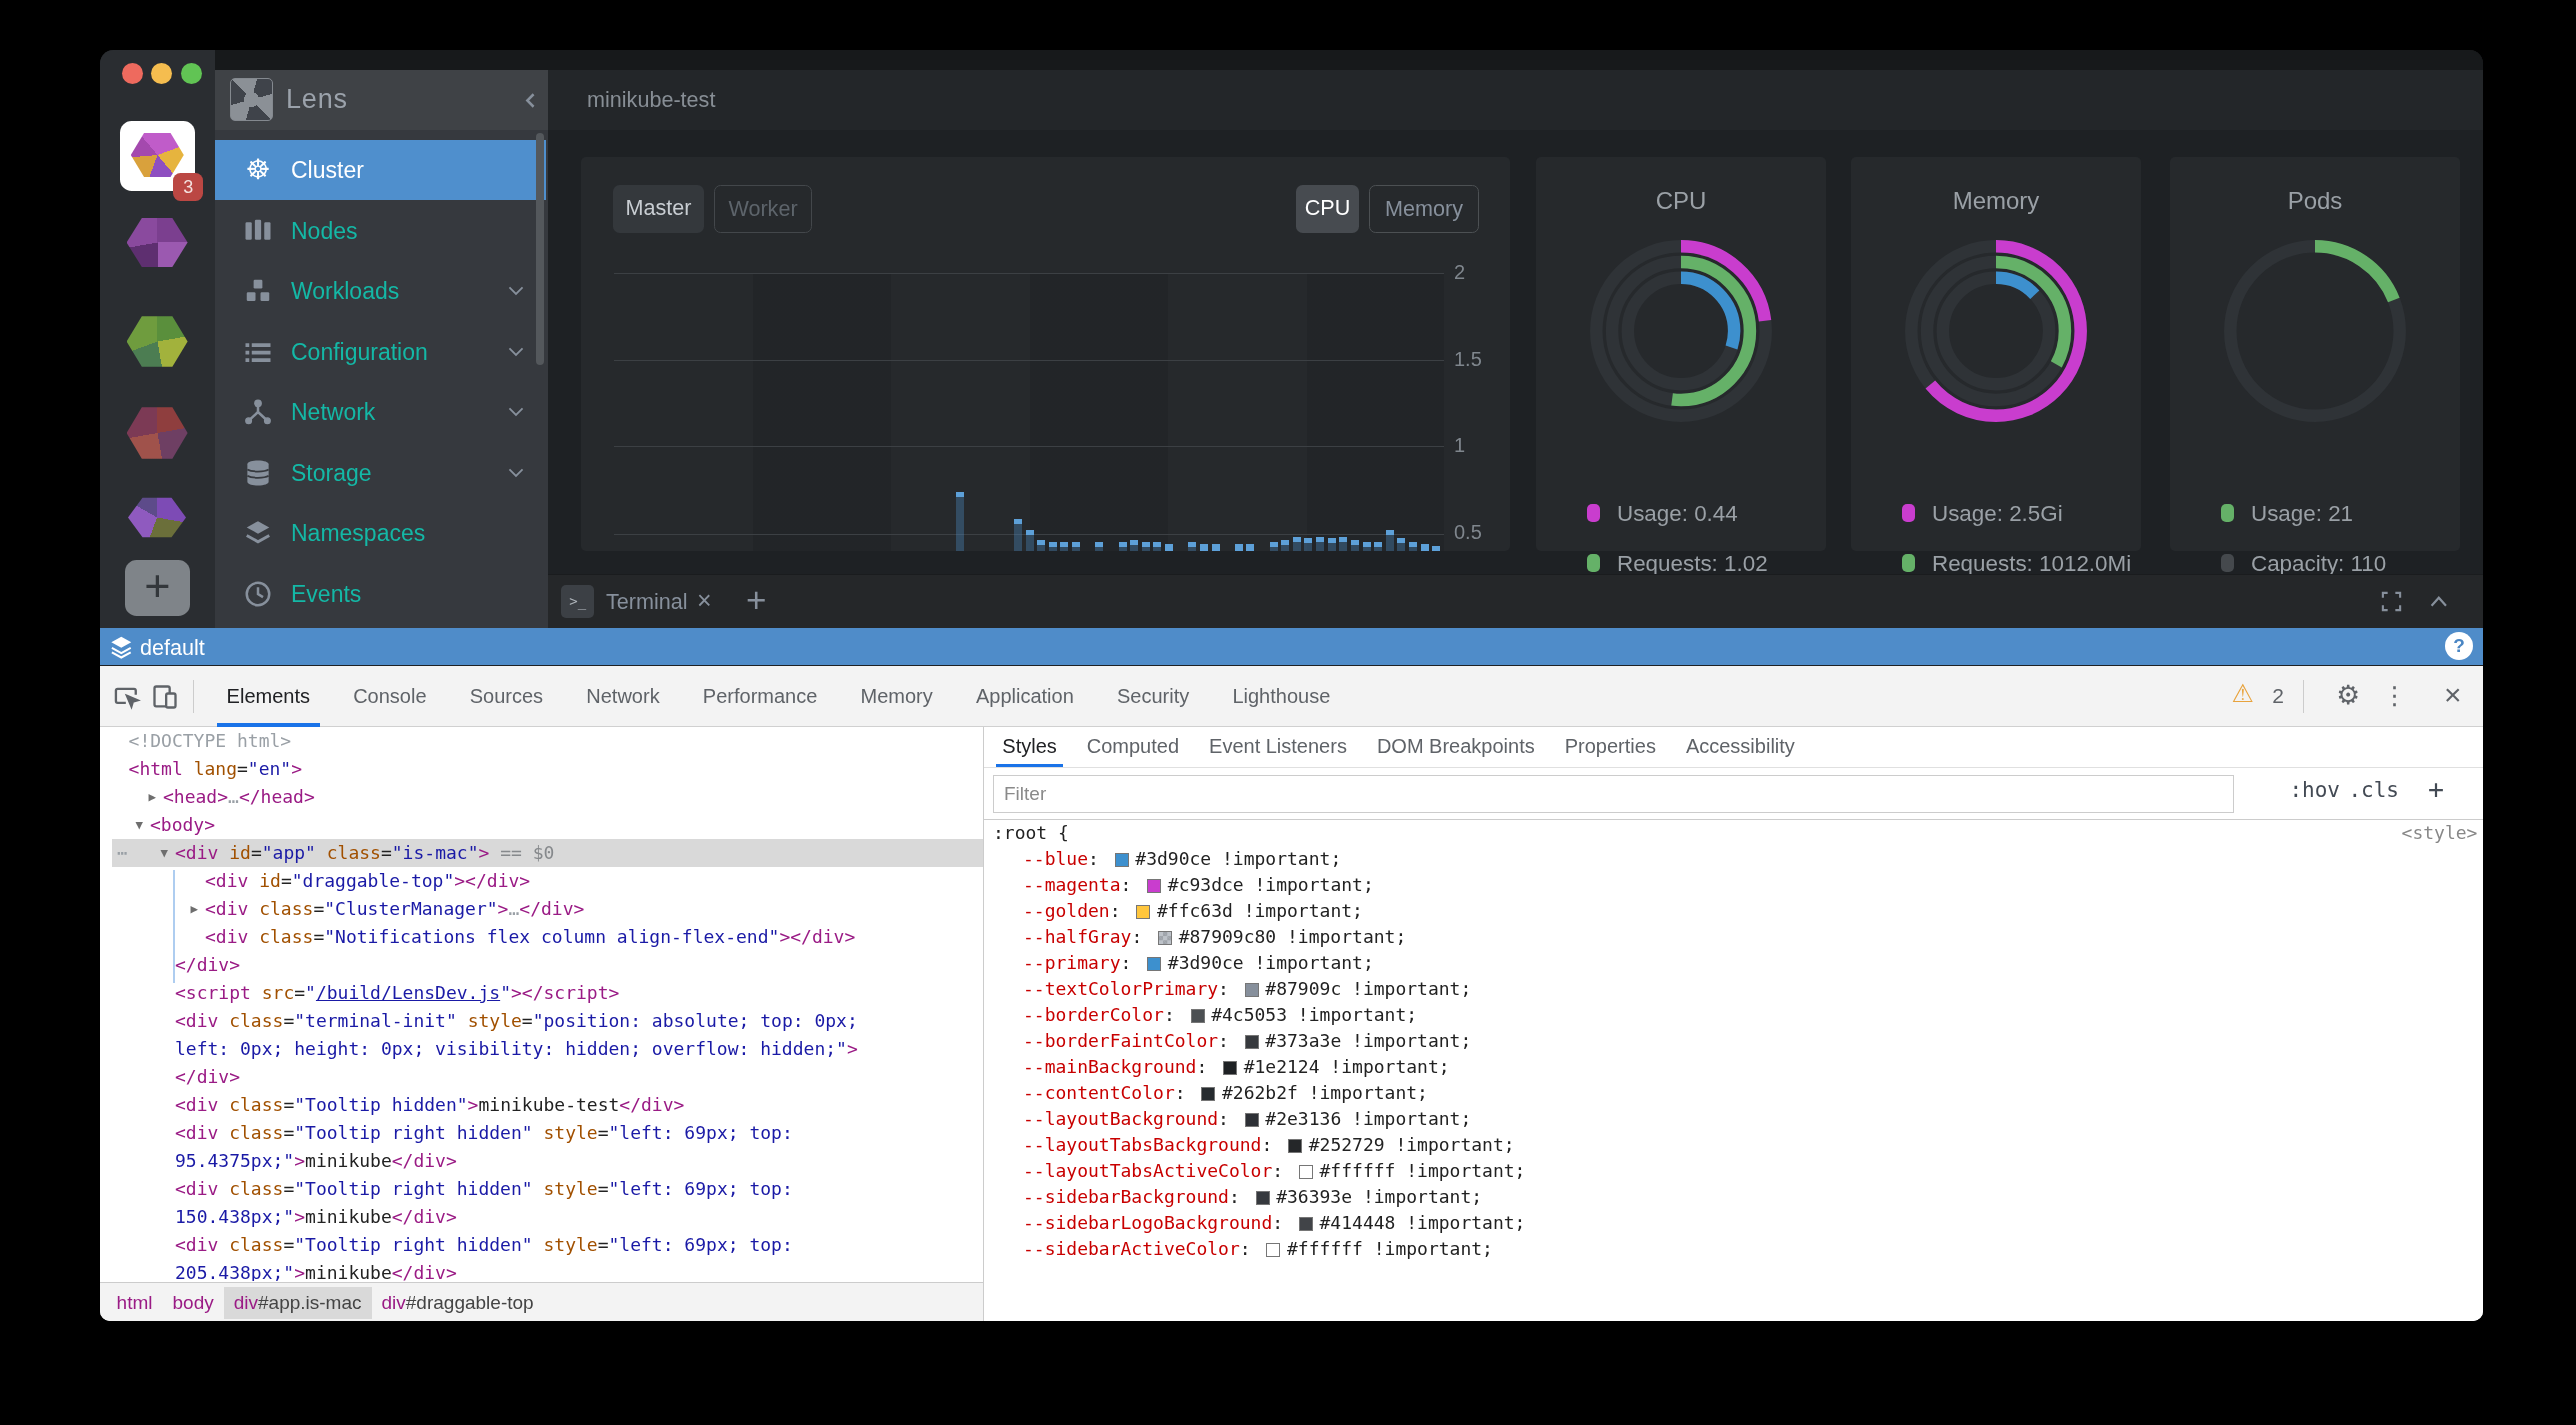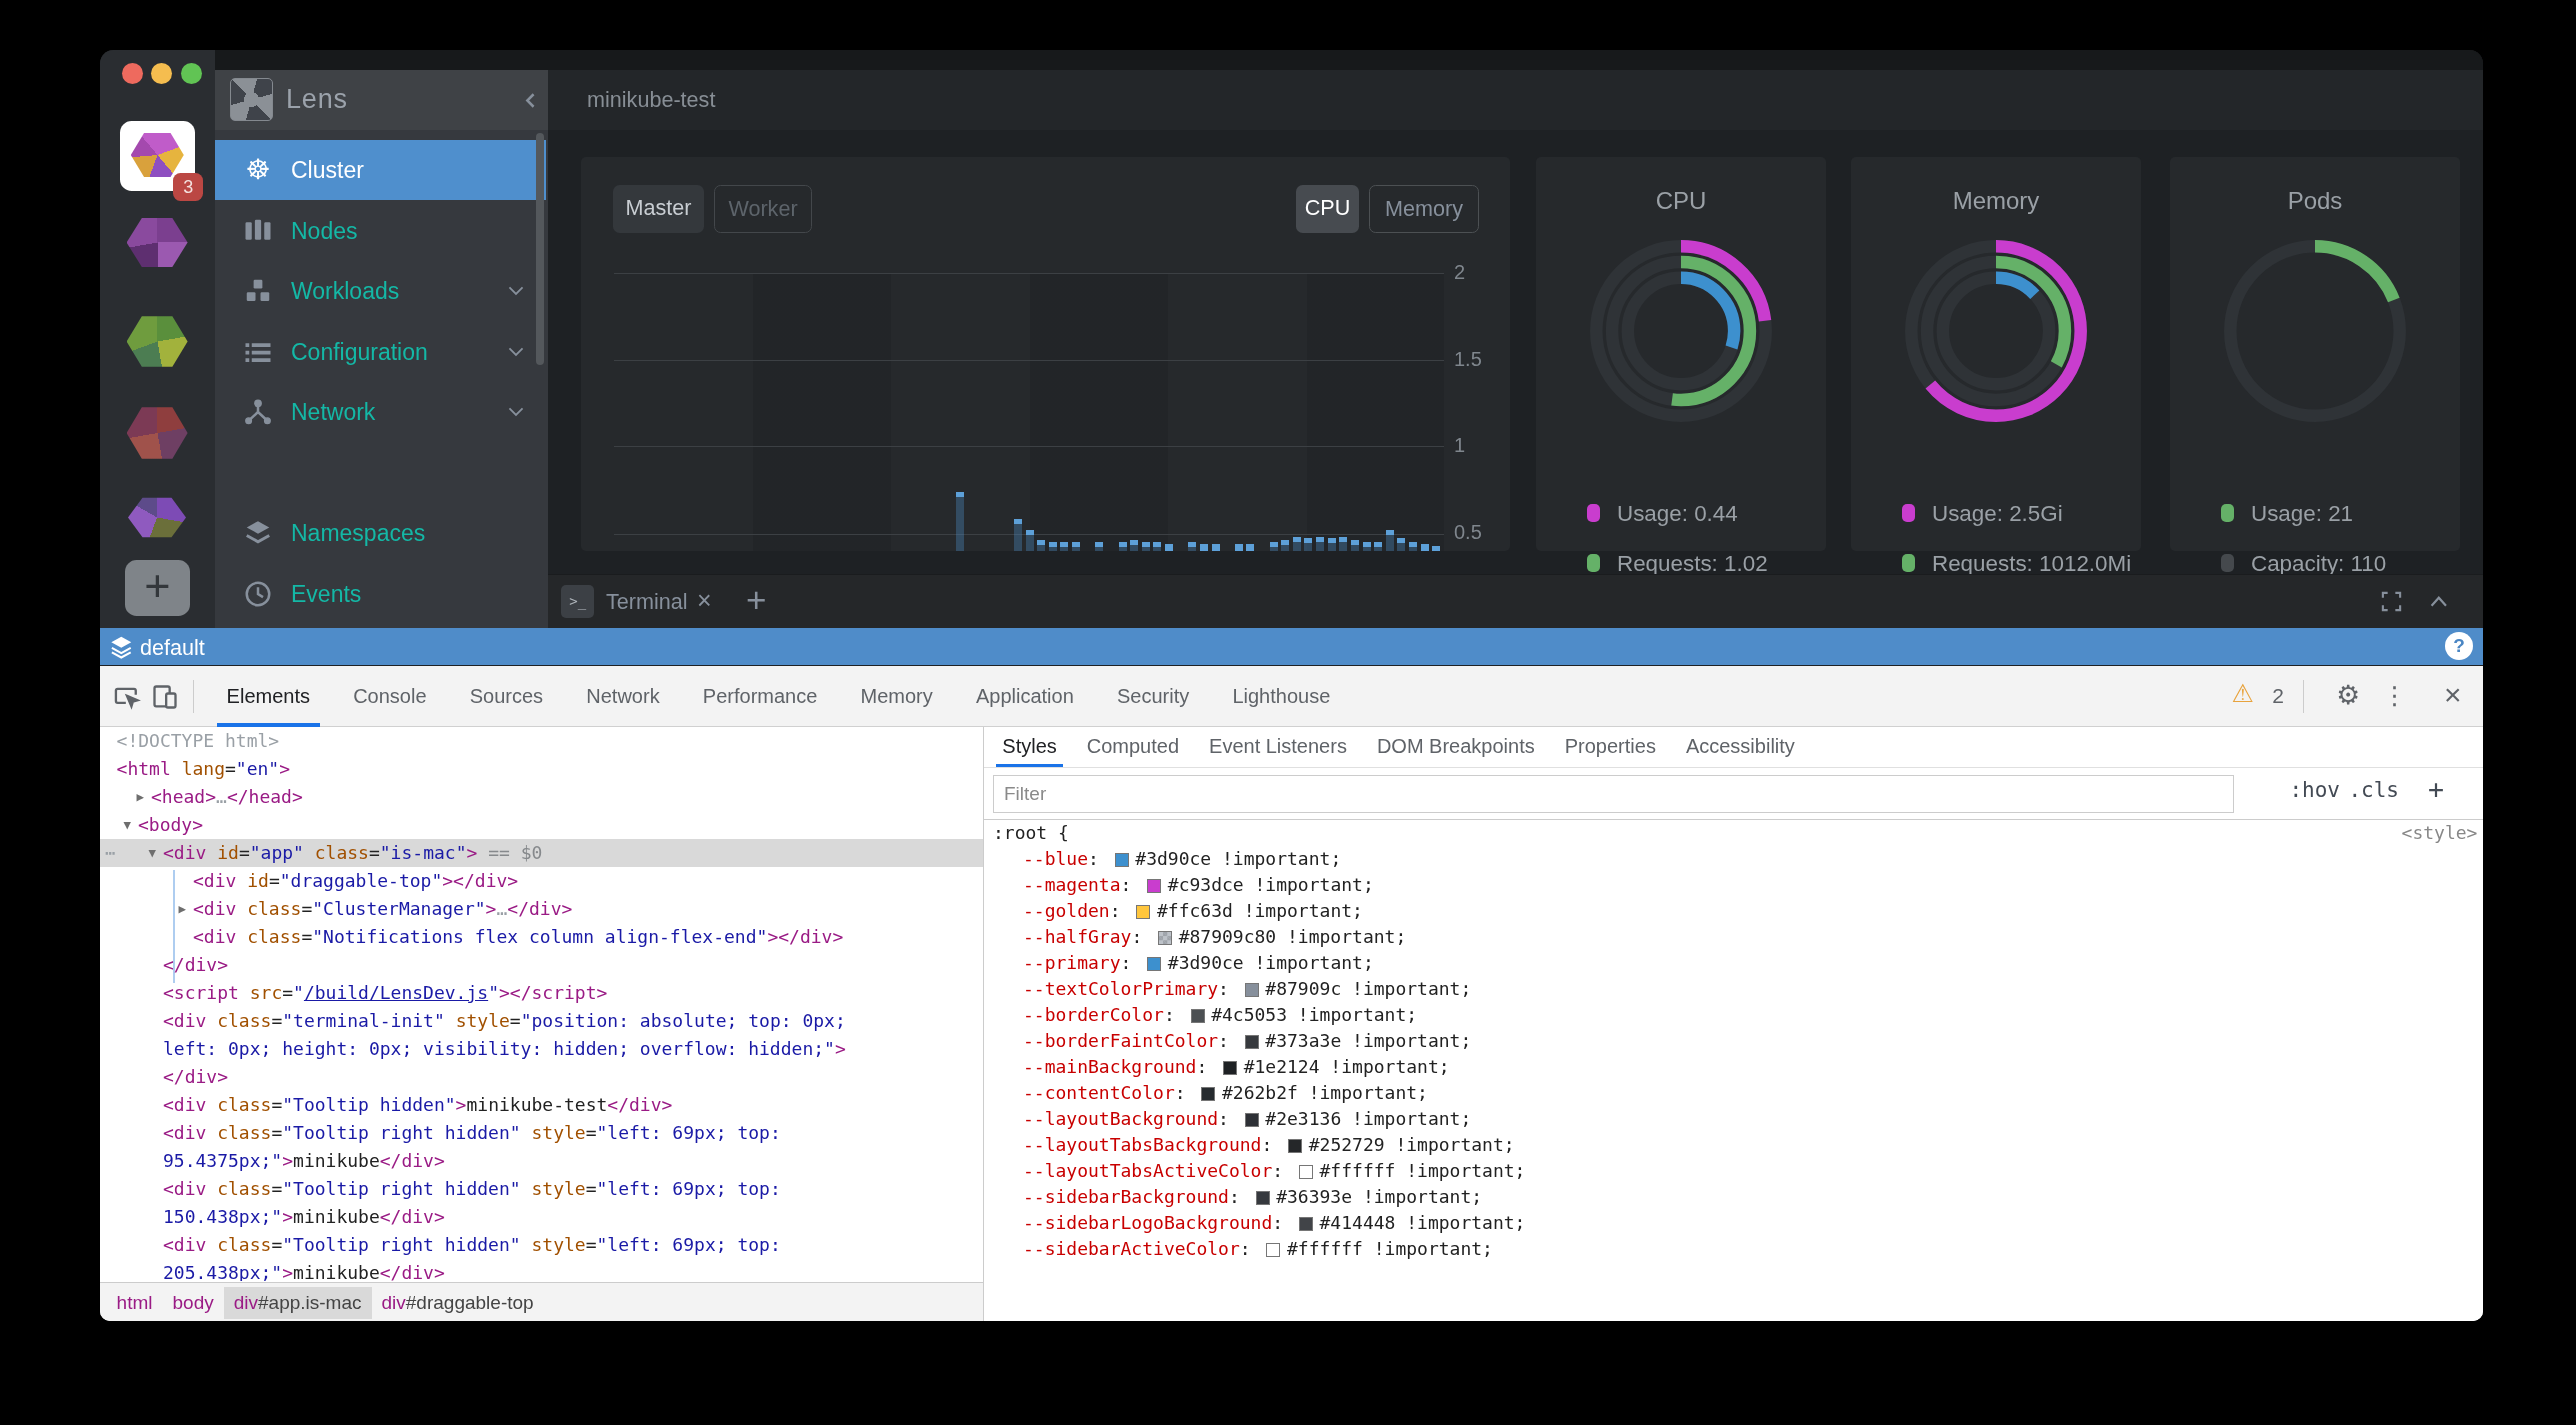--- a/index.html
+++ b/index.html
@@ -90,21 +90,21 @@
   .dt-right { position:absolute; right:0; top:0; height:61px; }
   .warn-tri { position:absolute; right:229px; top:13.3px; font-size:25px; color:#e8a33d; }
   .warn-count { position:absolute; right:199px; top:18px; font-size:21px; color:#5f6368; }
   .dt-rsep { position:absolute; right:179px; top:14px; width:0.8px; height:33px; background:#ccc; }
   .gear { position:absolute; right:123px; top:13.3px; font-size:26.6px; color:#5f6368; cursor:pointer; }
   .kebab { position:absolute; right:76px; top:15px; font-size:25px; color:#5f6368; cursor:pointer; }
   .dt-close { position:absolute; right:21.6px; top:11.6px; font-size:30px; color:#5f6368; cursor:pointer; }
 
   .elements-panel { position:absolute; left:0; top:61px; width:883px; height:554px; background:#fff; overflow:hidden;
                     font-family:"DejaVu Sans Mono",monospace; font-size:18px; }
-  .el-line { position:relative; height:28px; line-height:28px; white-space:nowrap; }
+  .el-line { position:relative; height:28px; line-height:28px; white-space:nowrap;margin-left:12px; }
   .el-line.sel { background:#d9d9d9; }
   .mark { display:inline-block; width:21.6px; margin-left:-21.6px; color:#6e6e6e; font-size:12.4px; text-align:center; vertical-align:1.7px; }
   .premark { position:absolute; left:5px; color:#9aa0a6; letter-spacing:-1.7px; }
   .tk-t { color:#9a1b85; } .tk-a { color:#a15000; } .tk-v { color:#1a1aa6; }
   .tk-p { color:#222; } .tk-g { color:#9aa0a6; } .tk-d { color:#86898c; }
   .tk-l { color:#1a1aa6; text-decoration:underline; }
   .guide { position:absolute; left:73px; top:143px; width:1.7px; height:113px; background:#aecdf0; }
 
   .crumbbar { position:absolute; left:0; top:616px; width:883px; height:40px; background:#f3f3f3; border-top:0.8px solid #ccc;
               display:flex; align-items:center; padding-left:6.6px; }
@@ -225,20 +225,34 @@
       <div class="side-item" style="top:252px">
         <span class="ic">
           <svg width="30" height="30" viewBox="0 0 24 24" fill="#87909c" stroke="#87909c">
               <circle cx="12" cy="5" r="2.6"></circle>
               <circle cx="4.5" cy="19" r="2.3"></circle>
               <circle cx="19.5" cy="19" r="2.3"></circle>
               <path d="M12 7v5M12 12L4.5 19M12 12l7.5 7" fill="none" stroke-width="2"></path>
             </svg>
         </span>
         <span class="lbl">Network</span>
+        <span class="chev">
+            <svg width="18" height="13.3" viewBox="0 0 22 14" fill="none" stroke="#87909c" stroke-width="2.2">
+              <polyline points="3,3 11,11 19,3"></polyline>
+            </svg>
+          </span>
+      </div>
+      <div class="side-item" style="top:313px">
+        <span class="ic">
+          <svg width="30" height="30" viewBox="0 0 24 24" fill="#87909c">
+              <path d="M12 2C7 2 3.5 3.3 3.5 5v14c0 1.7 3.5 3 8.5 3s8.5-1.3 8.5-3V5C20.5 3.3 17 2 12 2z"></path>
+              <path d="M3.5 9.2c1.6 1 4.8 1.6 8.5 1.6s6.9-.6 8.5-1.6M3.5 14.2c1.6 1 4.8 1.6 8.5 1.6s6.9-.6 8.5-1.6" fill="none" stroke="#36393e" stroke-width="1.4"></path>
+            </svg>
+        </span>
+        <span class="lbl">Storage</span>
         <span class="chev">
             <svg width="18" height="13.3" viewBox="0 0 22 14" fill="none" stroke="#87909c" stroke-width="2.2">
               <polyline points="3,3 11,11 19,3"></polyline>
             </svg>
           </span>
       </div>
       <div class="side-item" style="top:373px">
         <span class="ic">
           <svg width="30" height="30" viewBox="0 0 24 24">
               <path d="M12 2.5l9 5-9 5-9-5z" fill="#87909c"></path>

